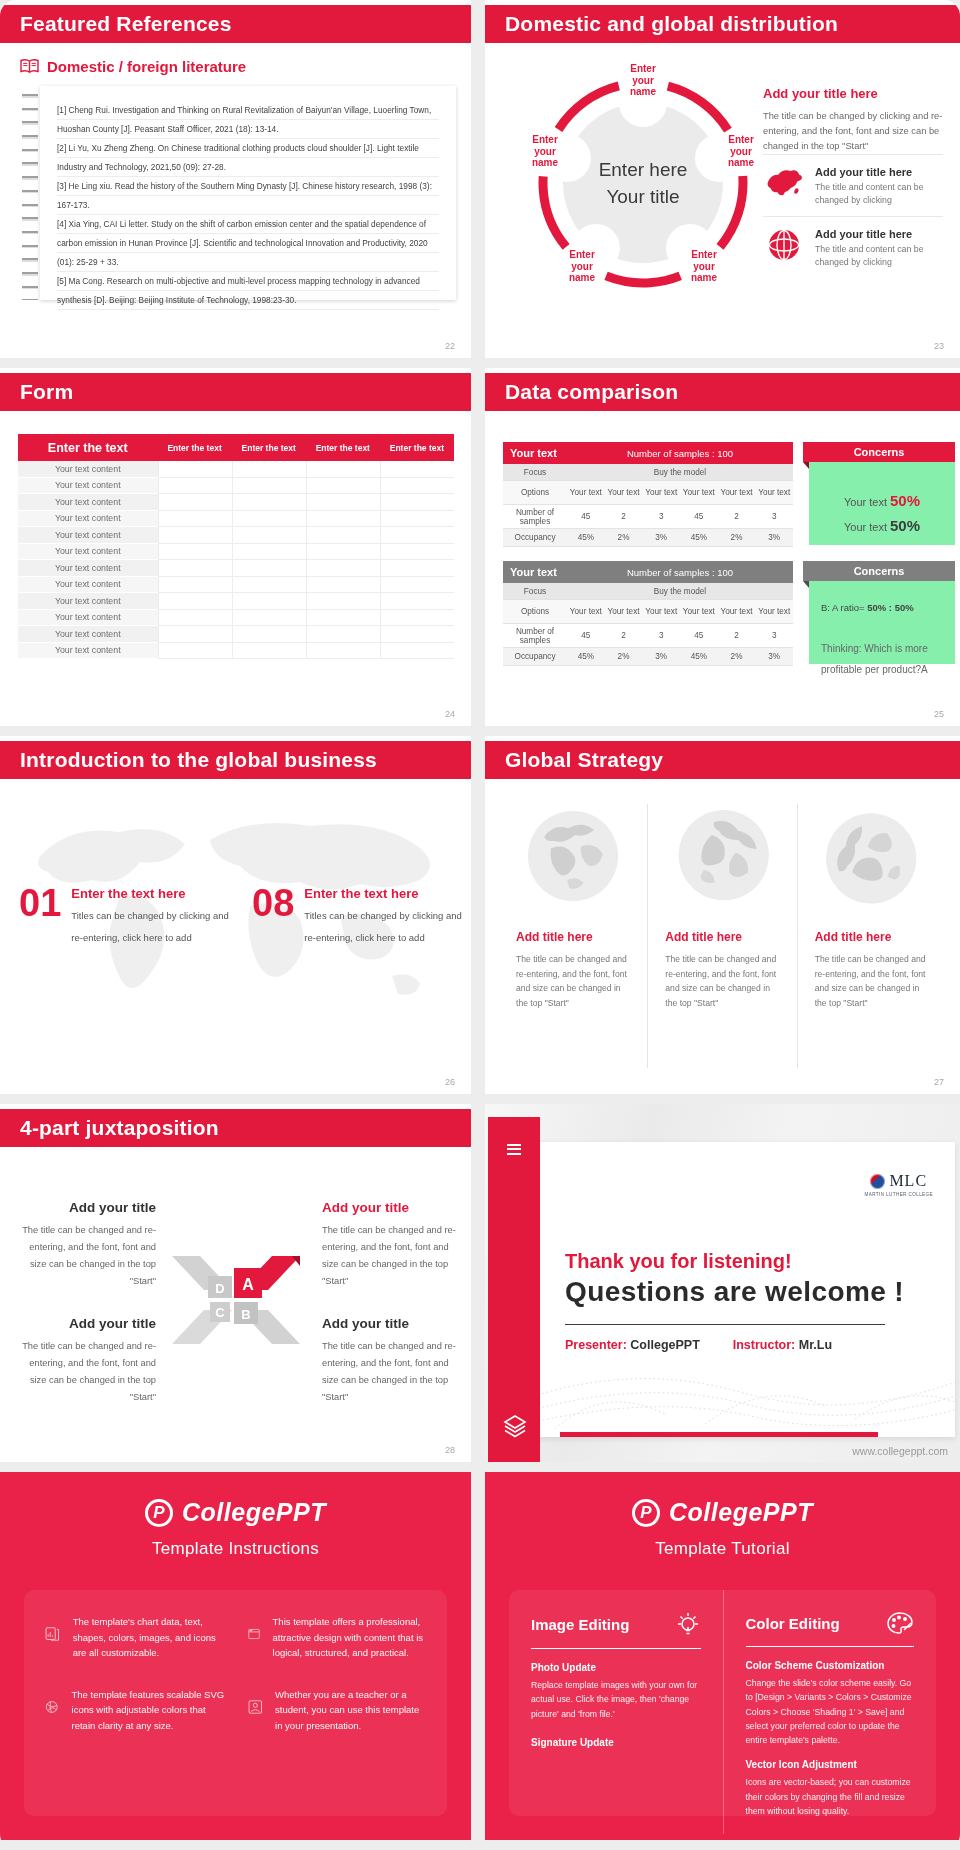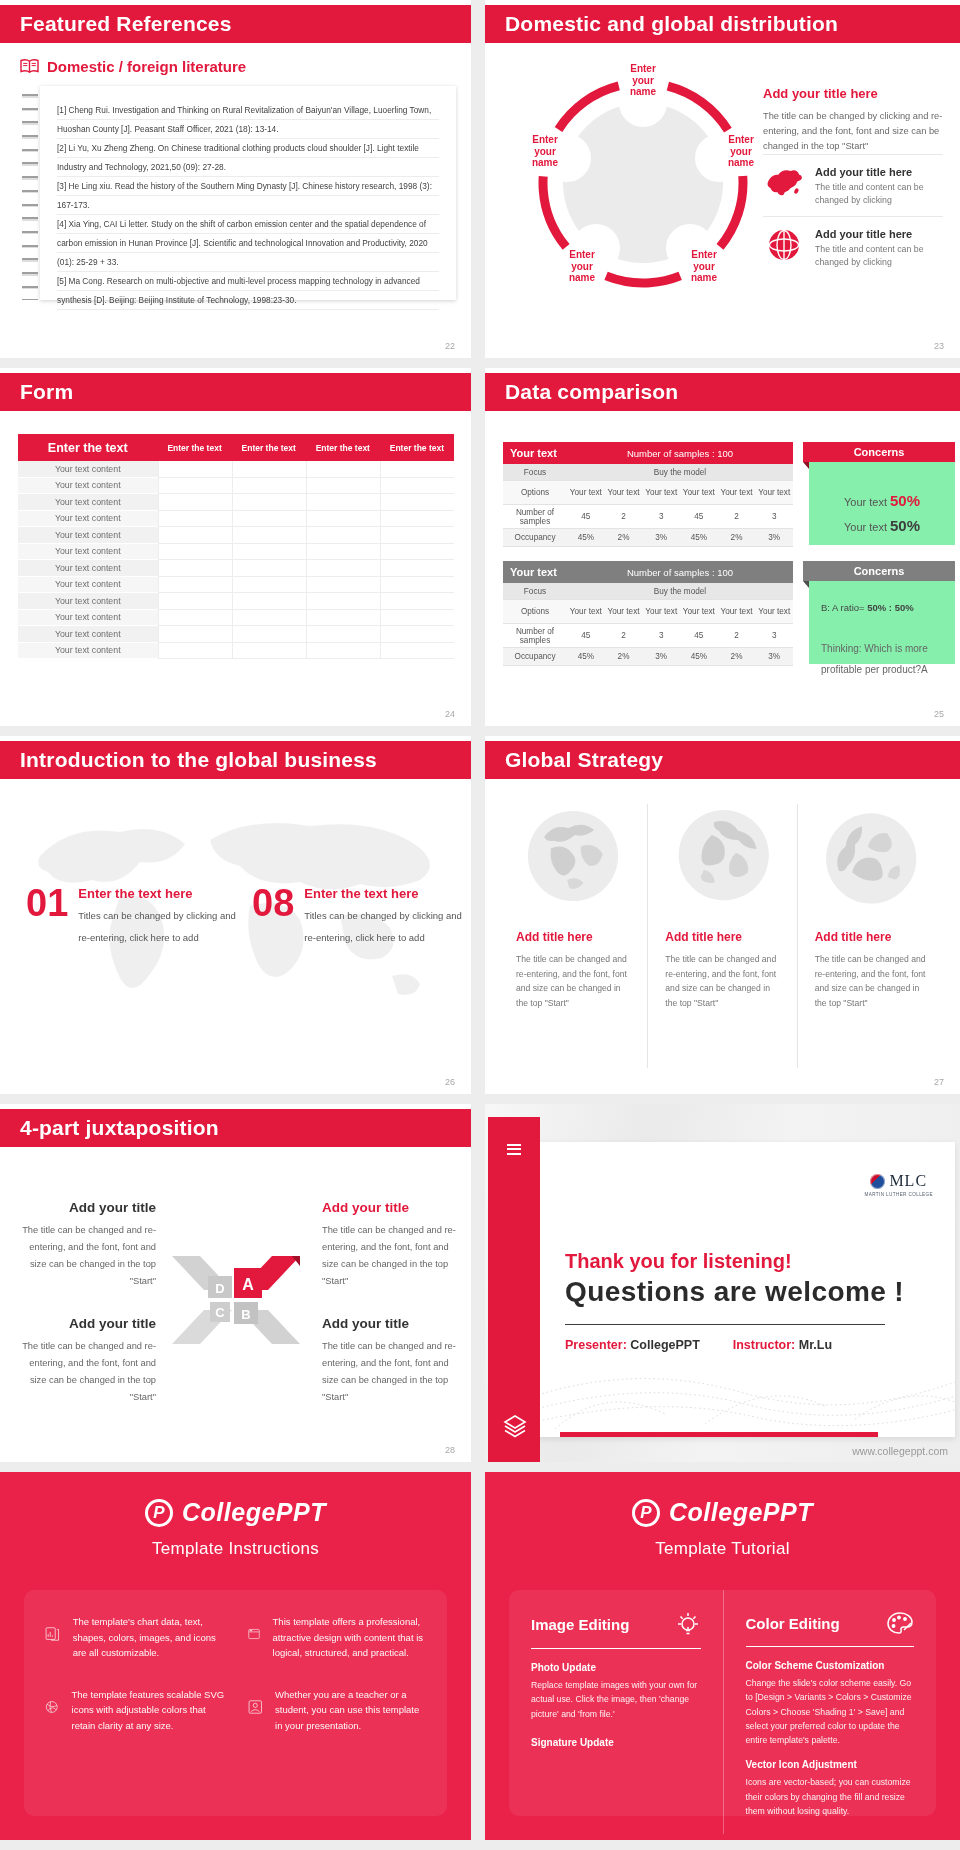--- a/index.html
+++ b/index.html
@@ -1,17 +1,17 @@
 <!DOCTYPE html>
 <html><head>
 <meta charset="utf-8">
 <style>
   html,body{margin:0;padding:0;}
   body{background:#ededed;font-family:"Liberation Sans",sans-serif;}
-  .page{width:960px;height:1850px;background:#ededed;position:relative;overflow:hidden;}
+  .page{width:960px;height:1850px;background:#ededed;position:relative;overflow:hidden;border-radius:16px;}
   .grid{display:grid;grid-template-columns:471px 475px;grid-auto-rows:358px;gap:10px 14px;}
   .slide{position:relative;background:#fff;overflow:hidden;}
   .bar{position:absolute;top:5px;left:0;right:0;height:38px;background:#e2183c;}
   .bar span{display:block;color:#fff;font-weight:bold;font-size:21px;line-height:38px;padding-left:20px;letter-spacing:.2px;}
   .pagenum{position:absolute;right:16px;bottom:7px;font-size:9px;color:#a8a8a8;}
 
   
   .s22-head{position:absolute;top:58px;left:20px;display:flex;align-items:center;gap:8px;color:#e2183c;font-weight:bold;font-size:15px;}
   .s22-spiral{position:absolute;left:22px;top:94px;width:16px;height:206px;
     background:repeating-linear-gradient(to bottom,#9f9f9f 0 2px,#dedede 2px 3.5px,transparent 3.5px 13.7px);}
@@ -178,20 +178,24 @@
       <div class="s23-diagram">
         <svg width="260" height="260" viewBox="0 0 260 260">
           <circle cx="130" cy="133" r="80" fill="#ebebeb"></circle>
           <circle cx="130" cy="53" r="24" fill="#fff"></circle>
           <circle cx="206" cy="108" r="24" fill="#fff"></circle>
           <circle cx="54" cy="108" r="24" fill="#fff"></circle>
           <circle cx="177" cy="198" r="24" fill="#fff"></circle>
           <circle cx="83" cy="198" r="24" fill="#fff"></circle>
           <circle cx="130" cy="133" r="100" fill="none" stroke="#e2183c" stroke-width="9" stroke-dasharray="76 49.66" transform="rotate(-4 130 133)"></circle>
         </svg>
+        <div class="s23-center">
+          <div>Enter here</div>
+          <div>Your title</div>
+        </div>
         <div class="s23-label" style="left:130px;top:30px;">Enter your name</div>
         <div class="s23-label" style="left:32px;top:101px;">Enter your name</div>
         <div class="s23-label" style="left:228px;top:101px;">Enter your name</div>
         <div class="s23-label" style="left:69px;top:216px;">Enter your name</div>
         <div class="s23-label" style="left:191px;top:216px;">Enter your name</div>
       </div>
       <div class="s23-right">
         <p class="h">Add your title here</p>
         <div class="b">The title can be changed by clicking and re-entering, and the font, font and size can be changed in the top "Start"</div>
         <div class="s23-item">
@@ -437,21 +441,21 @@
       <svg class="s26-map" viewBox="0 0 471 250">
         <g fill="#333">
           <path d="M40 60 Q70 28 120 36 Q160 26 185 48 Q170 70 140 66 Q120 92 92 84 Q60 92 48 76 Q34 72 40 60Z"></path>
           <path d="M120 100 Q150 96 160 120 Q172 150 150 178 Q132 204 120 182 Q104 150 112 124Z"></path>
           <path d="M210 44 Q250 20 310 30 Q380 22 420 52 Q440 70 420 84 Q390 96 360 88 Q330 100 300 86 Q260 92 240 70 Q214 64 210 44Z"></path>
           <path d="M250 110 Q285 100 300 124 Q310 152 292 172 Q272 192 258 168 Q244 138 250 110Z"></path>
           <path d="M340 120 Q372 112 390 132 Q400 152 382 162 Q356 168 346 148Z"></path>
           <path d="M392 180 Q412 174 420 188 Q416 202 398 198Z"></path>
         </g>
       </svg>
-      <div class="s26-item" style="left:26px;">
+      <div class="s26-item" style="left:19px;">
         <div class="num">01</div>
         <div class="tx">
           <div class="th">Enter the text here</div>
           <div class="tb">Titles can be changed by clicking and re-entering, click here to add</div>
         </div>
       </div>
       <div class="s26-item" style="left:252px;">
         <div class="num">08</div>
         <div class="tx">
           <div class="th">Enter the text here</div>

